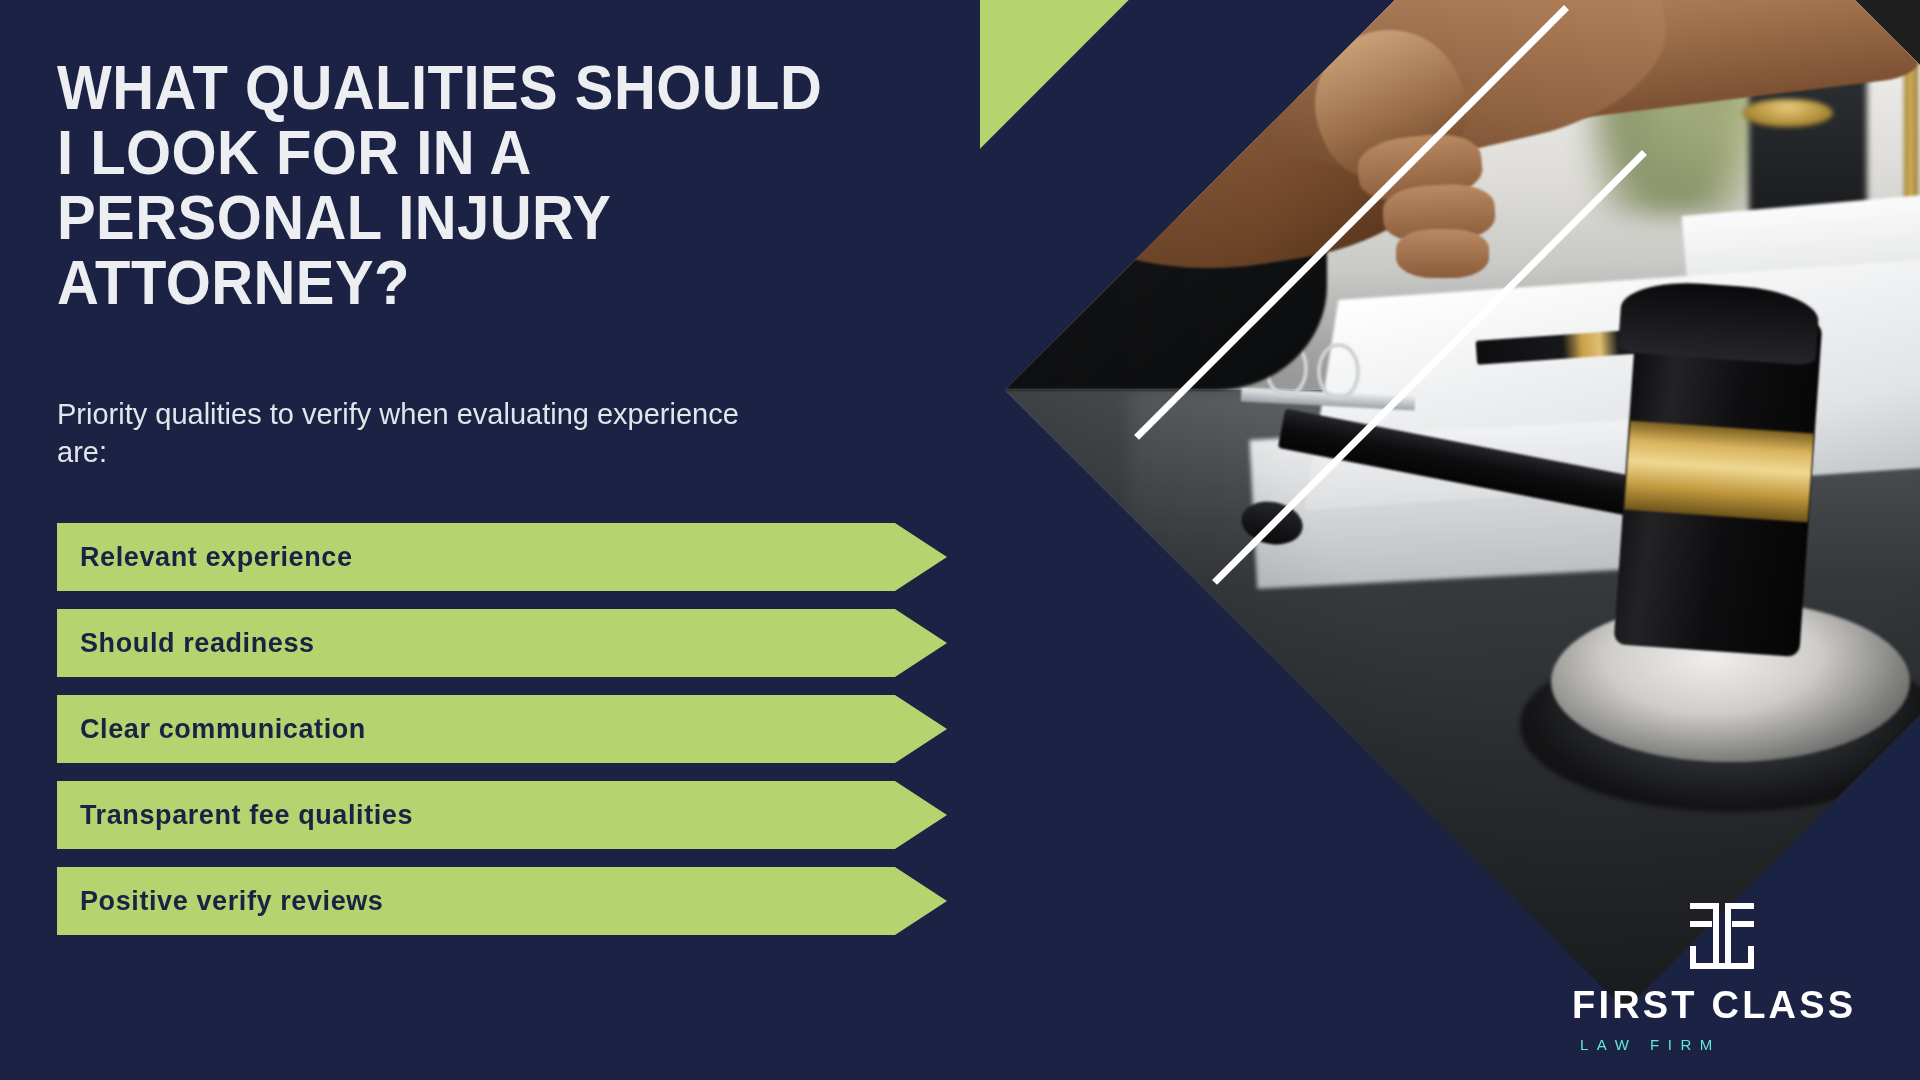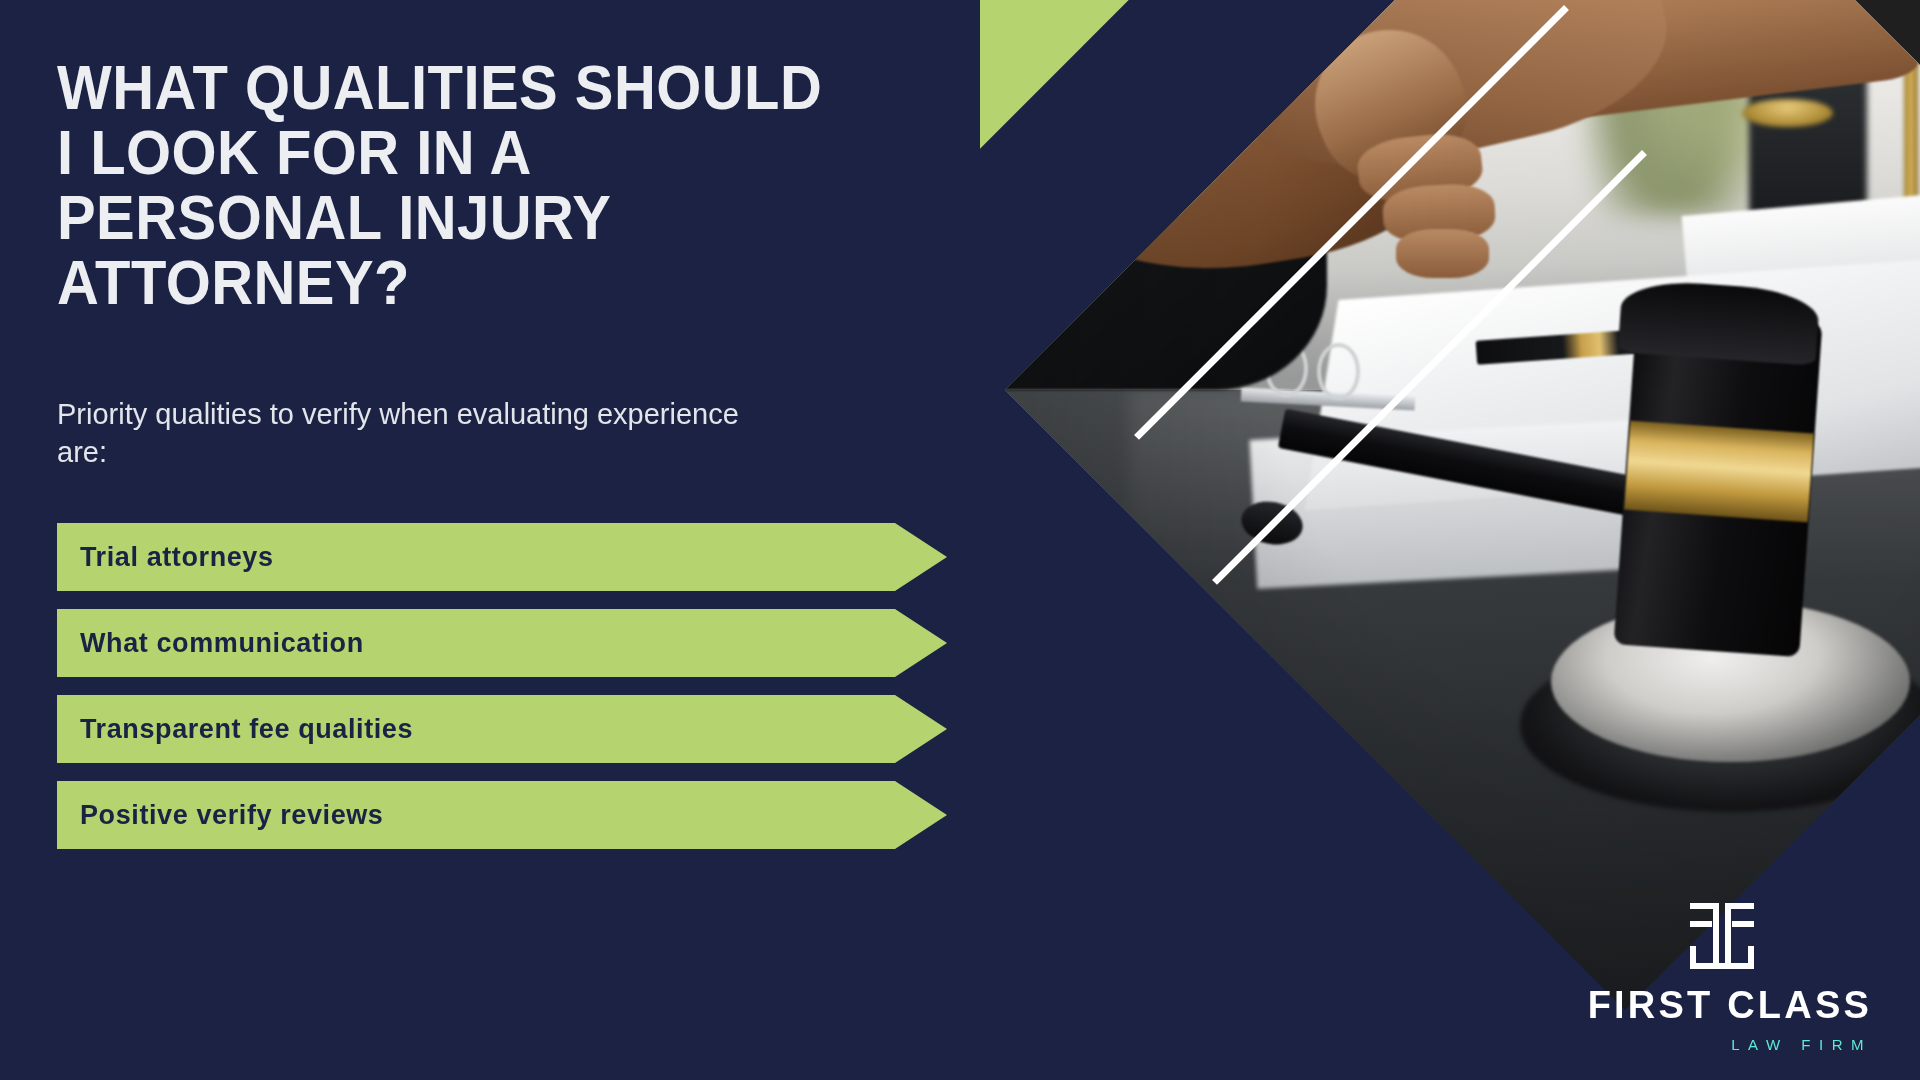--- a/index.html
+++ b/index.html
@@ -339,21 +339,21 @@
     font-weight:700;
     letter-spacing:.6px;
     white-space:nowrap;
   }
 
   
   #logo {
     position:absolute;
     right:48px; bottom:28px;
     width:300px;
-    text-align:right;
+    text-align:left;
   }
   .logo-mark {
     display:block;
     margin:0 auto 12px;
   }
   .logo-name {
     color:#ffffff;
     font-size:38px;
     font-weight:700;
     letter-spacing:3.2px;
@@ -435,27 +435,30 @@
   </div>
 
   <div id="content">
 
     <h1 class="headline">What Qualities Should I Look For In A Personal Injury Attorney?</h1>
 
     <p class="subhead">Priority qualities to verify when evaluating experience are:</p>
 
     <div id="banner-list">
 
-
       <div class="banner">
-        <span class="banner-label">Trial attorneys</span>
+        <span class="banner-label">Relevant experience</span>
       </div>
 
       <div class="banner">
-        <span class="banner-label">What communication</span>
+        <span class="banner-label">Should readiness</span>
+      </div>
+
+      <div class="banner">
+        <span class="banner-label">Clear communication</span>
       </div>
 
       <div class="banner">
         <span class="banner-label">Transparent fee qualities</span>
       </div>
 
       <div class="banner">
         <span class="banner-label">Positive verify reviews</span>
       </div>
 

